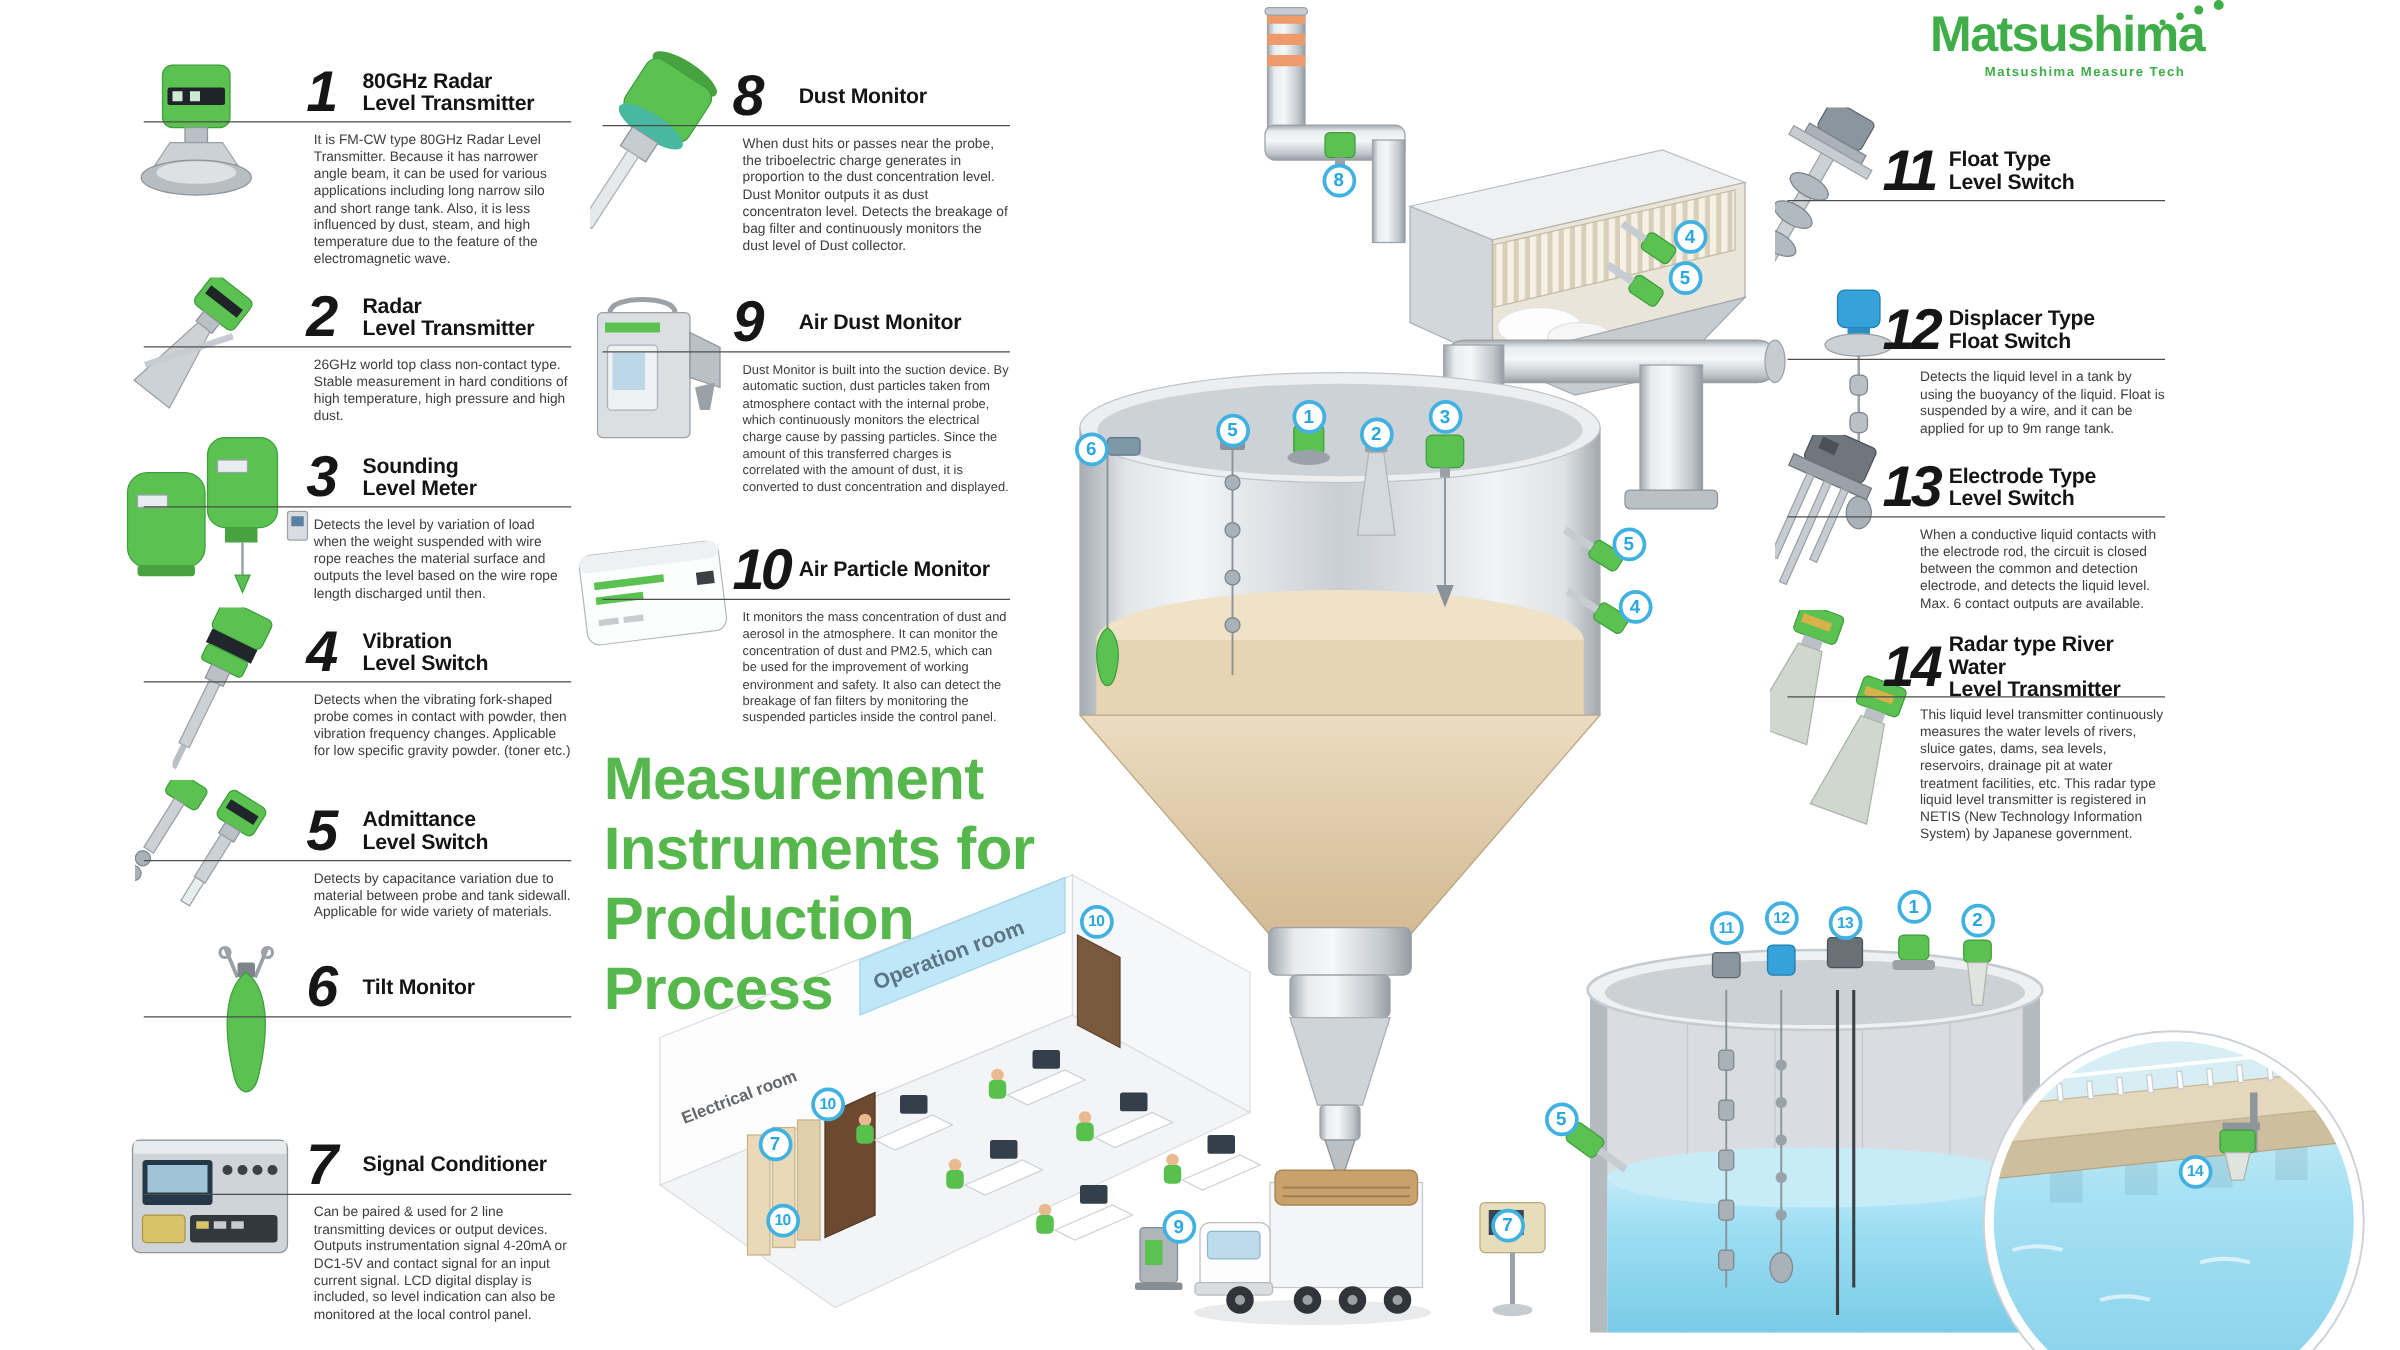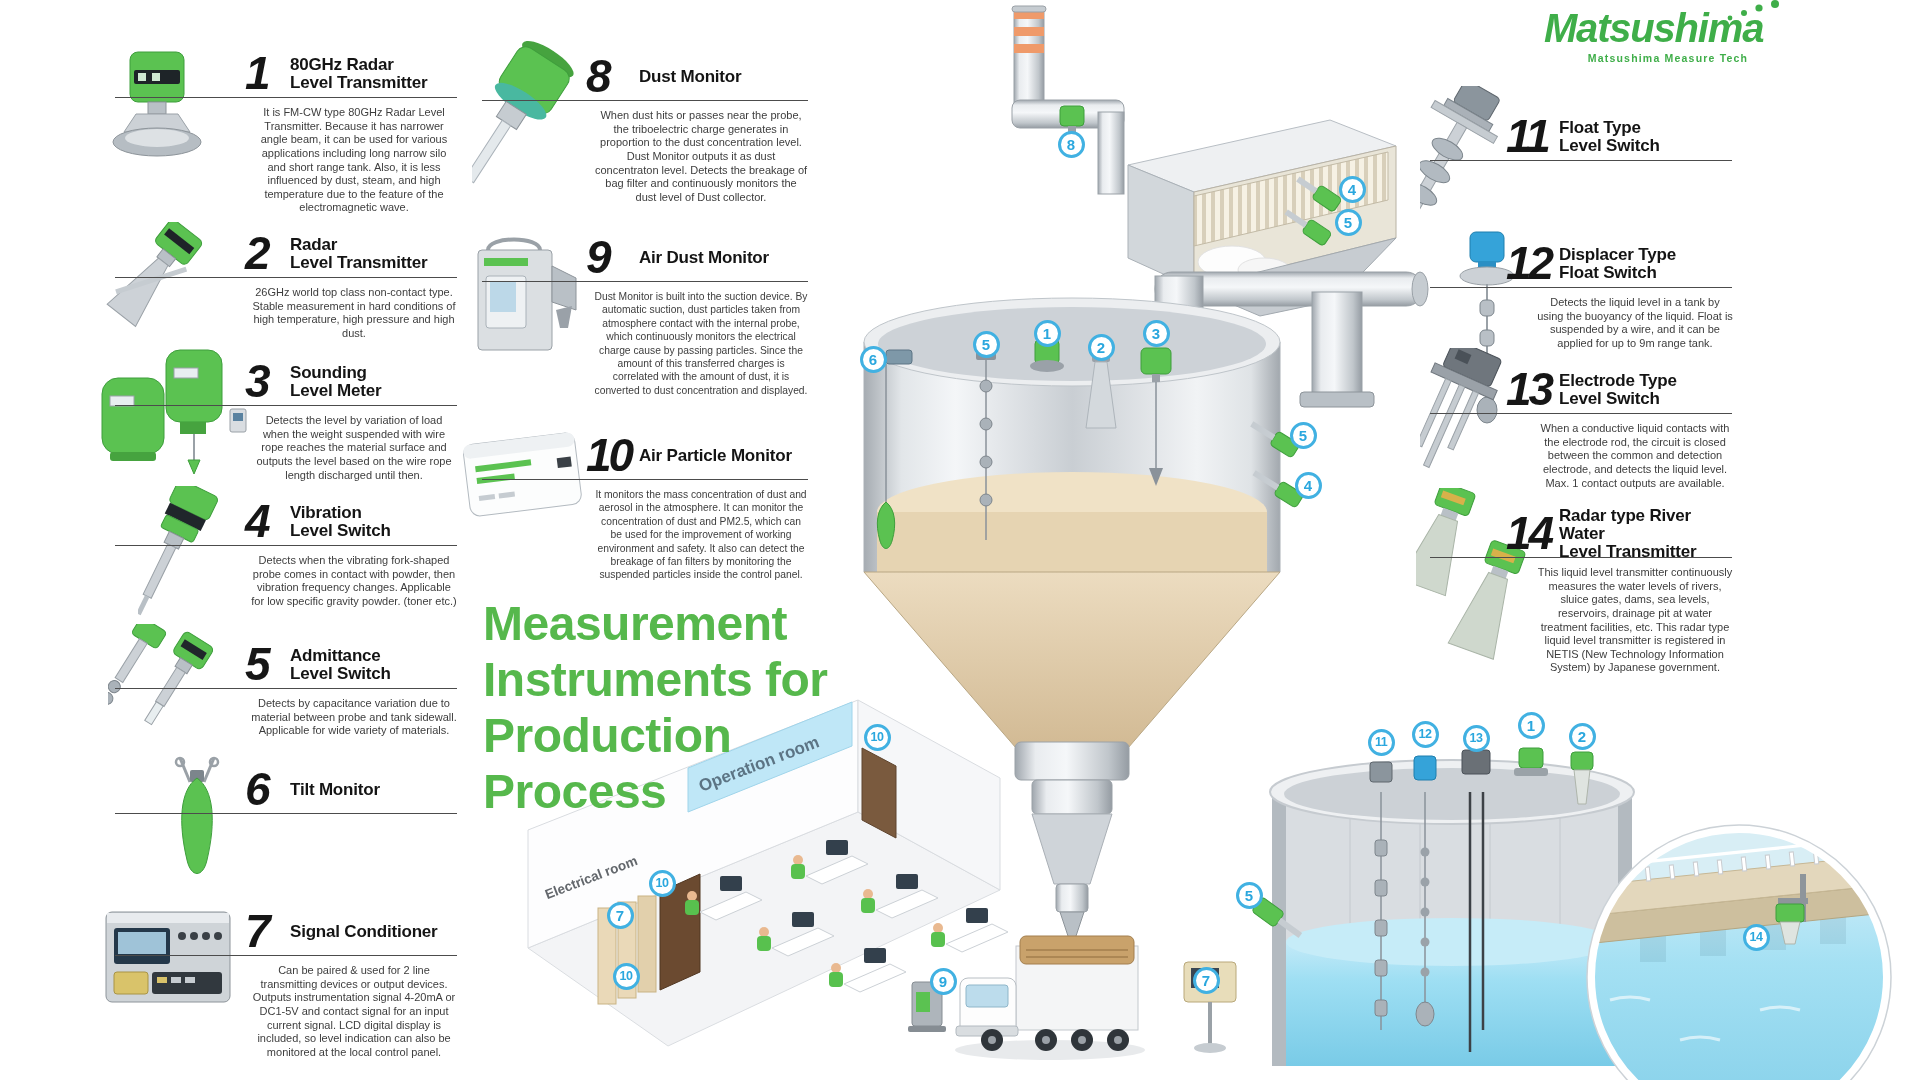--- a/index.html
+++ b/index.html
@@ -10,27 +10,27 @@
   .c2{left:586px;width:218px}
   .c3{left:1506px;width:230px}
   .item-head{display:flex;align-items:center;height:44px;}
   .num{font-style:italic;font-weight:bold;font-size:46px;line-height:.9;letter-spacing:-3px;color:#161616;min-width:40px;}
   .c2 .num,.c3 .num{min-width:48px;}
   .item-title{font-weight:bold;font-size:17px;line-height:1.07;color:#141414;white-space:pre-line;margin-left:5px;letter-spacing:-.2px;}
   .rule{border-top:1.6px solid #4c4c4c;margin-top:1px;}
   .c1 .rule{margin-left:-130px;width:342px;}
   .c2 .rule{margin-left:-104px;width:326px;}
   .c3 .rule{margin-left:-76px;width:302px;}
-  .item-desc{font-size:11px;line-height:1.24;color:#3d3d3d;margin:8px 0 0 6px;text-align:center;}
+  .item-desc{font-size:11px;line-height:1.24;color:#3d3d3d;margin:8px 0 0 6px;}
   .c2 .item-desc{margin-left:8px;width:214px;}
   .c3 .item-desc{margin-left:30px;width:198px;}
   #item-9 .item-desc,#item-10 .item-desc{font-size:10.3px;line-height:1.3;}
   .green-title{position:absolute;left:483px;top:596px;font-size:48px;font-weight:bold;line-height:1.17;
                color:#56b84c;white-space:pre-line;letter-spacing:-.5px;}
-  .logo-name{position:absolute;left:1544px;top:6px;font-size:40px;font-weight:bold;color:#3fae49;letter-spacing:-1.2px;font-style:italic;}
+  .logo-name{position:absolute;left:1544px;top:6px;font-size:40px;font-weight:bold;color:#3fae49;letter-spacing:-1.2px;}
   .logo-tag{position:absolute;left:1548px;top:52px;width:240px;text-align:center;font-size:10.5px;font-weight:bold;
             color:#3fae49;letter-spacing:1.2px;}
   .scene-svg,.marker-layer{position:absolute;left:0;top:0;width:1920px;height:1080px;}
   .prod{position:absolute;}
   .marker{position:absolute;width:27px;height:27px;margin:-13.5px 0 0 -13.5px;border-radius:50%;background:#fff;
           border:3px solid #41b1e2;color:#2aa7de;font-weight:bold;font-size:15px;line-height:21px;text-align:center;
           box-sizing:border-box;}
   .marker.two{font-size:12.5px;letter-spacing:-.5px;}
   .room-label{position:absolute;font-weight:bold;transform-origin:0 0;}
   #op-label{left:696px;top:778px;width:190px;font-size:17px;color:#5c7484;transform:rotate(-21deg);}
@@ -603,21 +603,21 @@
     <div class="rule"></div>
     <p class="item-desc">Detects the liquid level in a tank by using the buoyancy of the liquid. Float is suspended by a wire, and it can be applied for up to 9m range tank.</p>
   </div>
   <div class="item c3" id="item-13" style="top:368px">
     <div class="item-head">
         <span class="num">13</span>
         <span class="item-title">Electrode Type
 Level Switch</span>
       </div>
     <div class="rule"></div>
-    <p class="item-desc">When a conductive liquid contacts with the electrode rod, the circuit is closed between the common and detection electrode, and detects the liquid level. Max. 1 contact outputs are available.</p>
+    <p class="item-desc">When a conductive liquid contacts with the electrode rod, the circuit is closed between the common and detection electrode, and detects the liquid level. Max. 6 contact outputs are available.</p>
   </div>
   <div class="item c3" id="item-14" style="top:512px">
     <div class="item-head">
         <span class="num">14</span>
         <span class="item-title">Radar type River Water
 Level Transmitter</span>
       </div>
     <div class="rule"></div>
     <p class="item-desc">This liquid level transmitter continuously measures the water levels of rivers, sluice gates, dams, sea levels, reservoirs, drainage pit at water treatment facilities, etc. This radar type liquid level transmitter is registered in NETIS (New Technology Information System) by Japanese government.</p>
   </div>

